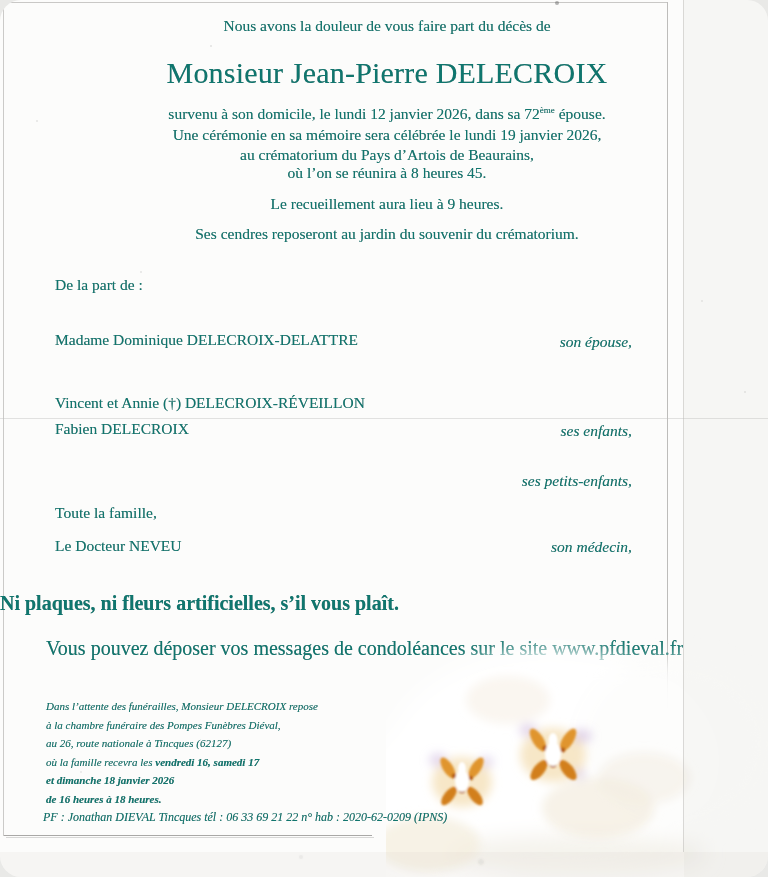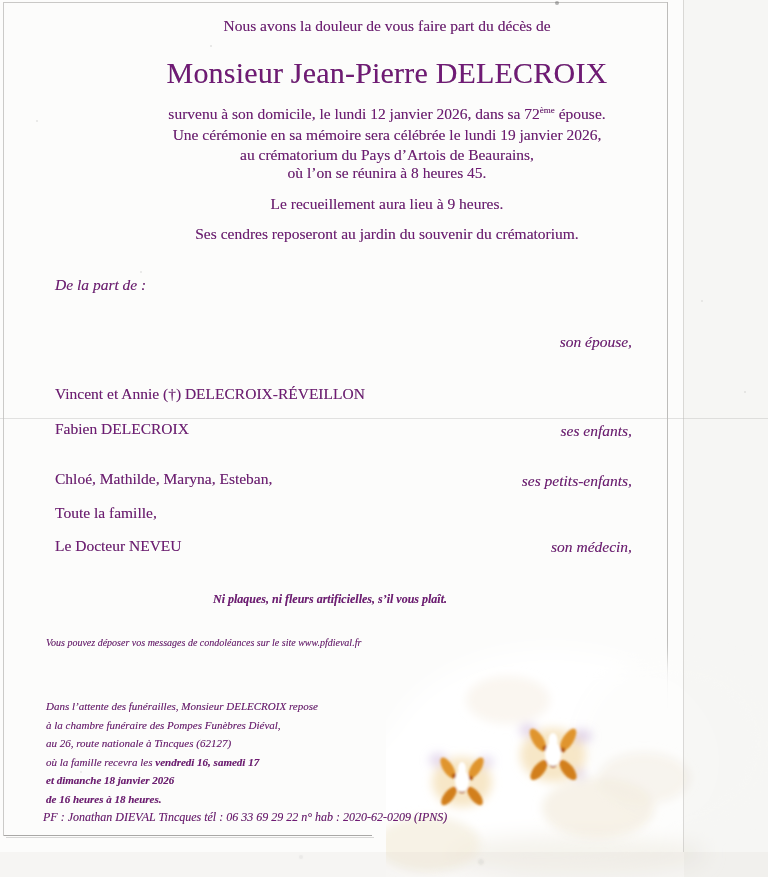--- a/index.html
+++ b/index.html
@@ -1,30 +1,31 @@
 <!DOCTYPE html>
 <html lang="fr"><head>
 <meta charset="utf-8">
 <style>
   html,body{margin:0;padding:0;background:#e9e9e7;}
   .canvas{
     position:relative;width:768px;height:877px;overflow:hidden;
-    background:#fcfcfb;color:#701a75;
+    background:#fcfcfb;color:#0f766e;
     font-family:"Liberation Serif","DejaVu Serif",serif;
+    border-radius:21px;
   }
   .t{position:absolute;line-height:1.18;white-space:nowrap;
      text-shadow:0 0 .6px rgba(45,45,48,.45);}
   .center{left:0;right:-6px;text-align:center;}
   .s15{font-size:15.5px;}
   .title{font-size:30px;letter-spacing:.2px;}
-  .ital{font-style:italic;}
+  .ital{}
   .bold{font-weight:bold;}
   .nameline{left:55px;font-size:15.5px;}
   .role{left:auto;right:136px;font-style:italic;font-size:15.5px;}
-  .noflowers{left:0;right:108px;text-align:center;font-size:12px;}
+  .noflowers{left:0;right:108px;text-align:left;font-size:20px;}
   .repose{left:46px;font-size:11px;font-style:italic;line-height:18.6px;white-space:pre;}
   .footer{left:43px;font-size:12px;font-style:italic;}
   sup{font-size:9px;vertical-align:super;line-height:0;}
 
   
   .ln{position:absolute;}
   .frame-top{left:3px;top:2px;width:665px;height:1px;background:#c9c8c6;}
   .frame-left{left:3px;top:2px;width:1px;height:834px;background:#cbcac8;}
   .frame-right{left:667px;top:2px;width:1px;height:714px;background:#bdbcba;}
   .frame-bottom{left:4px;top:835px;width:368px;height:1px;background:#a9a8a6;
@@ -62,36 +63,36 @@
   <div class="t center s15" style="top:105px"><span>survenu à son domicile, le lundi 12 janvier 2026, dans sa 72</span><sup>ème</sup><span> épouse.</span></div>
   <div class="t center s15" style="top:126px">Une cérémonie en sa mémoire sera célébrée le lundi 19 janvier 2026,</div>
   <div class="t center s15" style="top:146px">au crématorium du Pays d’Artois de Beaurains,</div>
   <div class="t center s15" style="top:164px">où l’on se réunira à 8 heures 45.</div>
 
   <div class="t center s15" style="top:195px">Le recueillement aura lieu à 9 heures.</div>
   <div class="t center s15" style="top:225px">Ses cendres reposeront au jardin du souvenir du crématorium.</div>
 
   <div class="t ital s15" style="left:55px;top:276px">De la part de :</div>
 
+  <div class="t nameline" style="top:331px">Madame Dominique DELECROIX-DELATTRE</div>
   <div class="t role" style="top:333px">son épouse,</div>
 
-  <div class="t nameline" style="top:385px">Vincent et Annie (†) DELECROIX-RÉVEILLON</div>
+  <div class="t nameline" style="top:394px">Vincent et Annie (†) DELECROIX-RÉVEILLON</div>
   <div class="t nameline" style="top:420px">Fabien DELECROIX</div>
   <div class="t role" style="top:422px">ses enfants,</div>
 
-  <div class="t nameline" style="top:470px">Chloé, Mathilde, Maryna, Esteban,</div>
   <div class="t role" style="top:472px">ses petits-enfants,</div>
 
   <div class="t nameline" style="top:504px">Toute la famille,</div>
 
   <div class="t nameline" style="top:537px">Le Docteur NEVEU</div>
   <div class="t role" style="top:538px">son médecin,</div>
 
   <div class="t noflowers bold ital" style="top:592px">Ni plaques, ni fleurs artificielles, s’il vous plaît.</div>
-  <div class="t ital" style="left:46px;top:637px;font-size:10px">Vous pouvez déposer vos messages de condoléances sur le site www.pfdieval.fr</div>
+  <div class="t ital" style="left:46px;top:637px;font-size:20px">Vous pouvez déposer vos messages de condoléances sur le site www.pfdieval.fr</div>
 
   <svg class="orchids" viewBox="0 0 382 261" aria-hidden="true">
     <defs>
       <filter id="fbig" x="-40%" y="-40%" width="180%" height="180%">
           <feGaussianBlur stdDeviation="10"></feGaussianBlur>
         </filter>
       <filter id="fsoft" x="-60%" y="-60%" width="220%" height="220%">
           <feGaussianBlur stdDeviation="5"></feGaussianBlur>
         </filter>
       <filter id="ffine" x="-60%" y="-60%" width="220%" height="220%">
@@ -141,20 +142,20 @@
       <circle cx="167" cy="148" r="3.5" fill="#a84c12"></circle>
       <circle cx="159" cy="132" r="2.6" fill="#b35c14"></circle>
       <circle cx="177" cy="134" r="2.4" fill="#b35c14"></circle>
       <ellipse cx="167" cy="138" rx="8" ry="12" fill="#ffffff"></ellipse>
       <ellipse cx="167" cy="125" rx="4.5" ry="8" fill="#ffffff"></ellipse>
     </g>
   </svg>
 
   <div class="t repose" style="top:697px"><span>Dans l’attente des funérailles, Monsieur DELECROIX repose</span><br><span>à la chambre funéraire des Pompes Funèbres Diéval,</span><br><span>au 26, route nationale à Tincques (62127)</span><br><span>où la famille recevra les </span><span class="bold">vendredi 16, samedi 17</span><br><span class="bold">et dimanche 18 janvier 2026</span><br><span class="bold">de 16 heures à 18 heures.</span></div>
 
-  <div class="t footer" style="top:810px">PF : Jonathan DIEVAL Tincques tél : 06 33 69 29 22 n° hab : 2020-62-0209 (IPNS)</div>
+  <div class="t footer" style="top:810px">PF : Jonathan DIEVAL Tincques tél : 06 33 69 21 22 n° hab : 2020-62-0209 (IPNS)</div>
 
   <div class="ln paper-edge"></div>
   <div class="ln right-strip"></div>
   <div class="ln bottom-strip"></div>
   <div class="ln speckles"></div>
 
 </div>
 
 </body></html>

